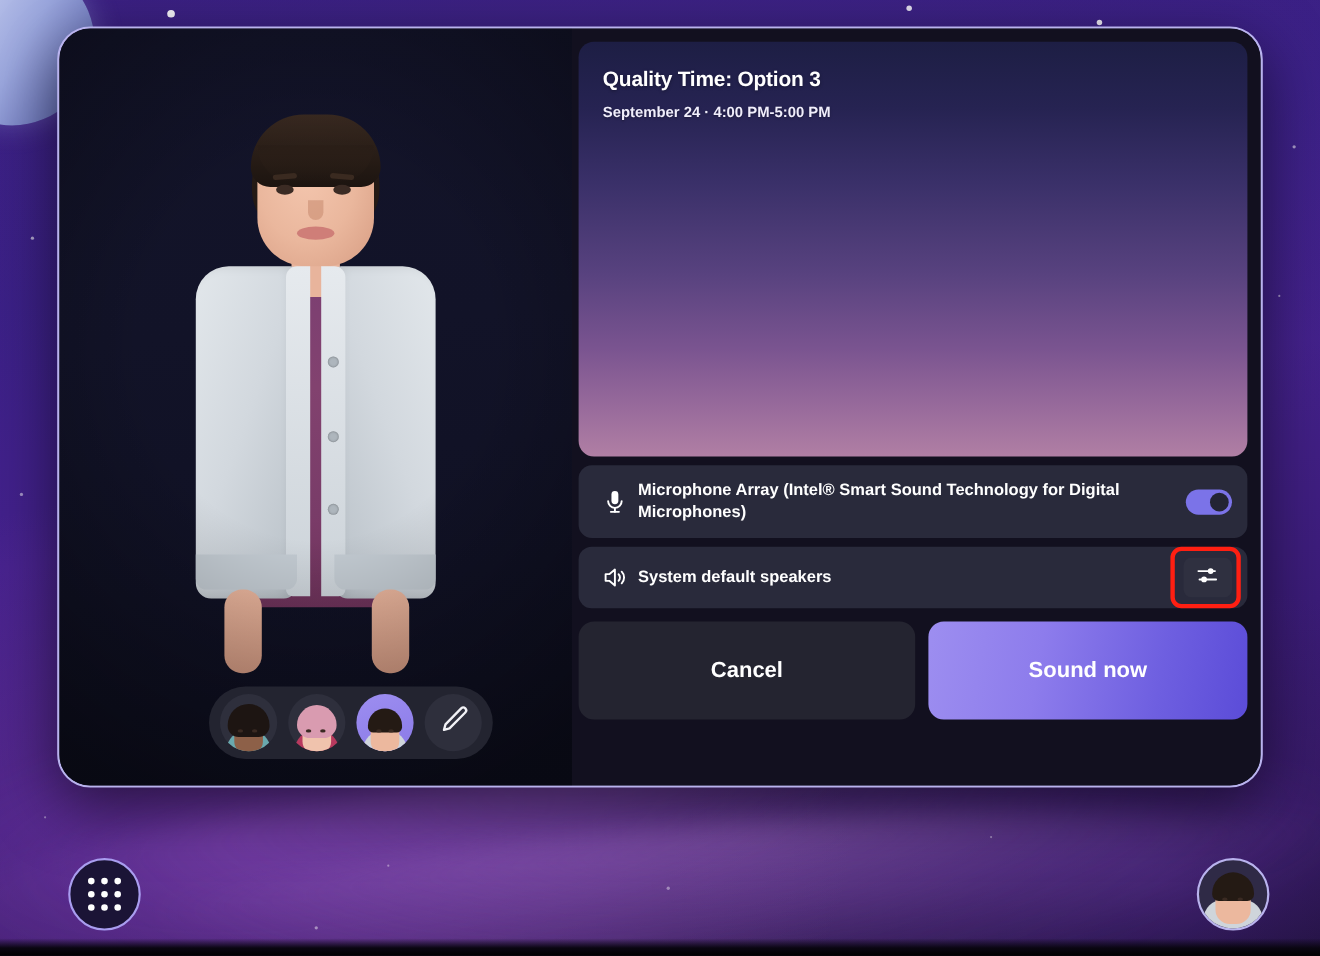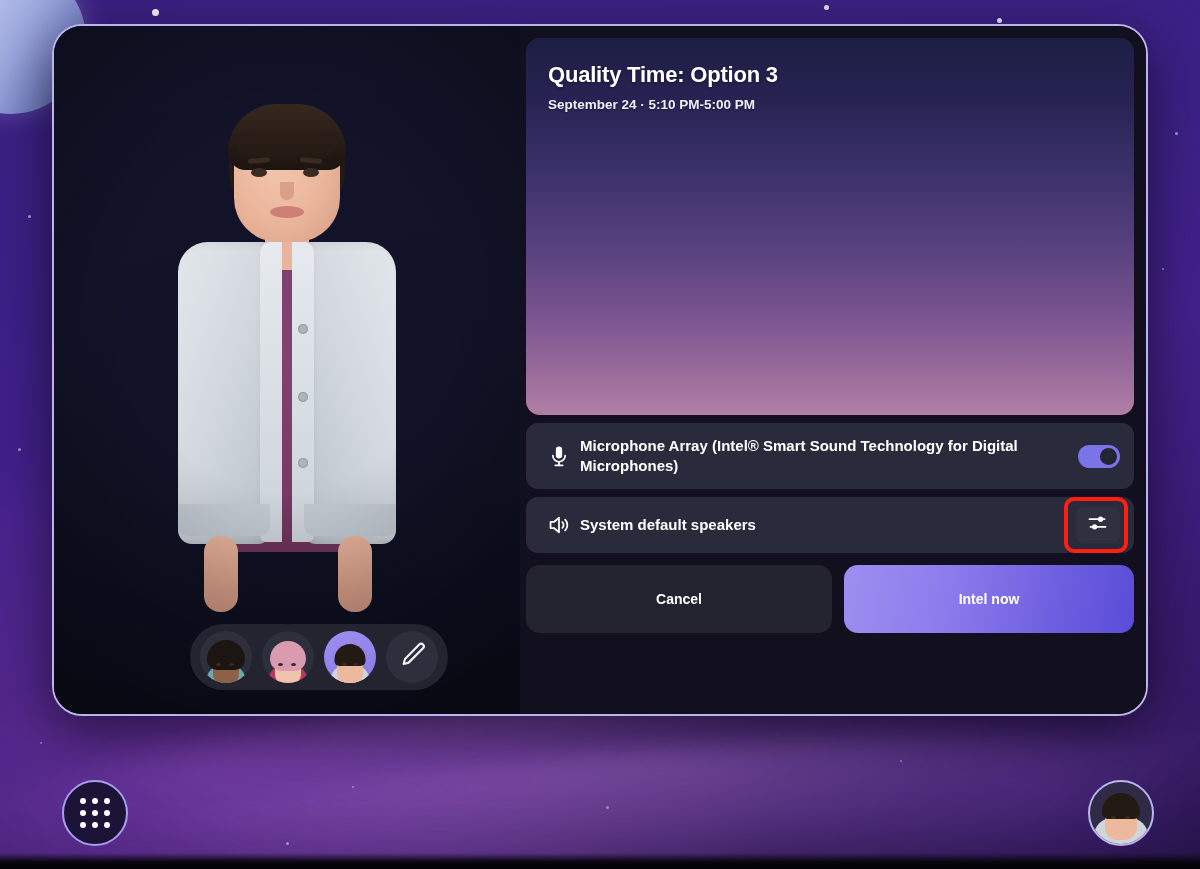--- a/index.html
+++ b/index.html
@@ -216,21 +216,21 @@
       #262352 16%,
       #3a3069 34%,
       #58427f 56%,
       #7a5490 74%,
       #9a6c9c 89%,
       #b07fa4 100%);
     flex: none;
   }
   .preview-head { position: absolute; left: 22px; top: 24px; right: 22px; }
   .meet-title {
-    font-size: 22px;
+    font-size: 19px;
     font-weight: bold;
     color: #ffffff;
     letter-spacing: -0.2px;
     text-shadow: 0 1px 3px rgba(0,0,0,0.35);
     line-height: 1.15;
   }
   .meet-sub {
     margin-top: 10px;
     font-size: 13.5px;
     font-weight: bold;
@@ -309,24 +309,24 @@
     max-width: 520px;
   }
 
   .actions {
     display: flex;
     gap: 12px;
     flex: none;
     margin-top: 4px;
   }
   .btn {
-    height: 68px;
+    height: 89px;
     border-radius: 14px;
     display: flex; align-items: center; justify-content: center;
-    font-size: 14px; font-weight: bold; color: #ffffff;
+    font-size: 20px; font-weight: bold; color: #ffffff;
     cursor: pointer;
     border: none;
     font-family: "Liberation Sans", sans-serif;
   }
   .btn-cancel { flex: 0 0 306px; background: #242430; }
   .btn-join {
     flex: 1;
     background: linear-gradient(100deg, #9d8ef0 0%, #8d7cec 35%, #6e5fe0 72%, #5b4cd8 100%);
   }
 
@@ -458,21 +458,21 @@
         </div>
 
       </div>
     </div>
 
     <div class="content">
 
       <div class="preview-card">
         <div class="preview-head">
           <div class="meet-title">Quality Time: Option 3</div>
-          <div class="meet-sub">September 24 · 5:10 PM-5:00 PM</div>
+          <div class="meet-sub">September 24 · 4:00 PM-5:00 PM</div>
         </div>
       </div>
 
       <div class="dev-row mic">
         <span class="dev-ic">
           <svg width="26" height="26" viewBox="0 0 24 24" fill="none">
             <rect x="9.1" y="3.2" width="5.8" height="11" rx="2.9" fill="#fff"></rect>
             <path d="M6.3 11.6a5.7 5.7 0 0 0 11.4 0" stroke="#fff" stroke-width="1.6" stroke-linecap="round" fill="none"></path>
             <line x1="12" y1="17.3" x2="12" y2="20.6" stroke="#fff" stroke-width="1.6" stroke-linecap="round"></line>
             <line x1="8.6" y1="20.6" x2="15.4" y2="20.6" stroke="#fff" stroke-width="1.6" stroke-linecap="round"></line>
@@ -502,21 +502,21 @@
               <circle cx="8.6" cy="15.8" r="2.6" fill="#fff"></circle>
             </svg>
           </span>
         </span>
         <span class="redbox"></span>
       </div>
 
 
       <div class="actions">
         <button class="btn btn-cancel">Cancel</button>
-        <button class="btn btn-join">Intel now</button>
+        <button class="btn btn-join">Sound now</button>
       </div>
 
     </div>
   </div>
 
   <div class="launcher">
     <i></i>
       <i></i>
       <i></i>
       <i></i>

